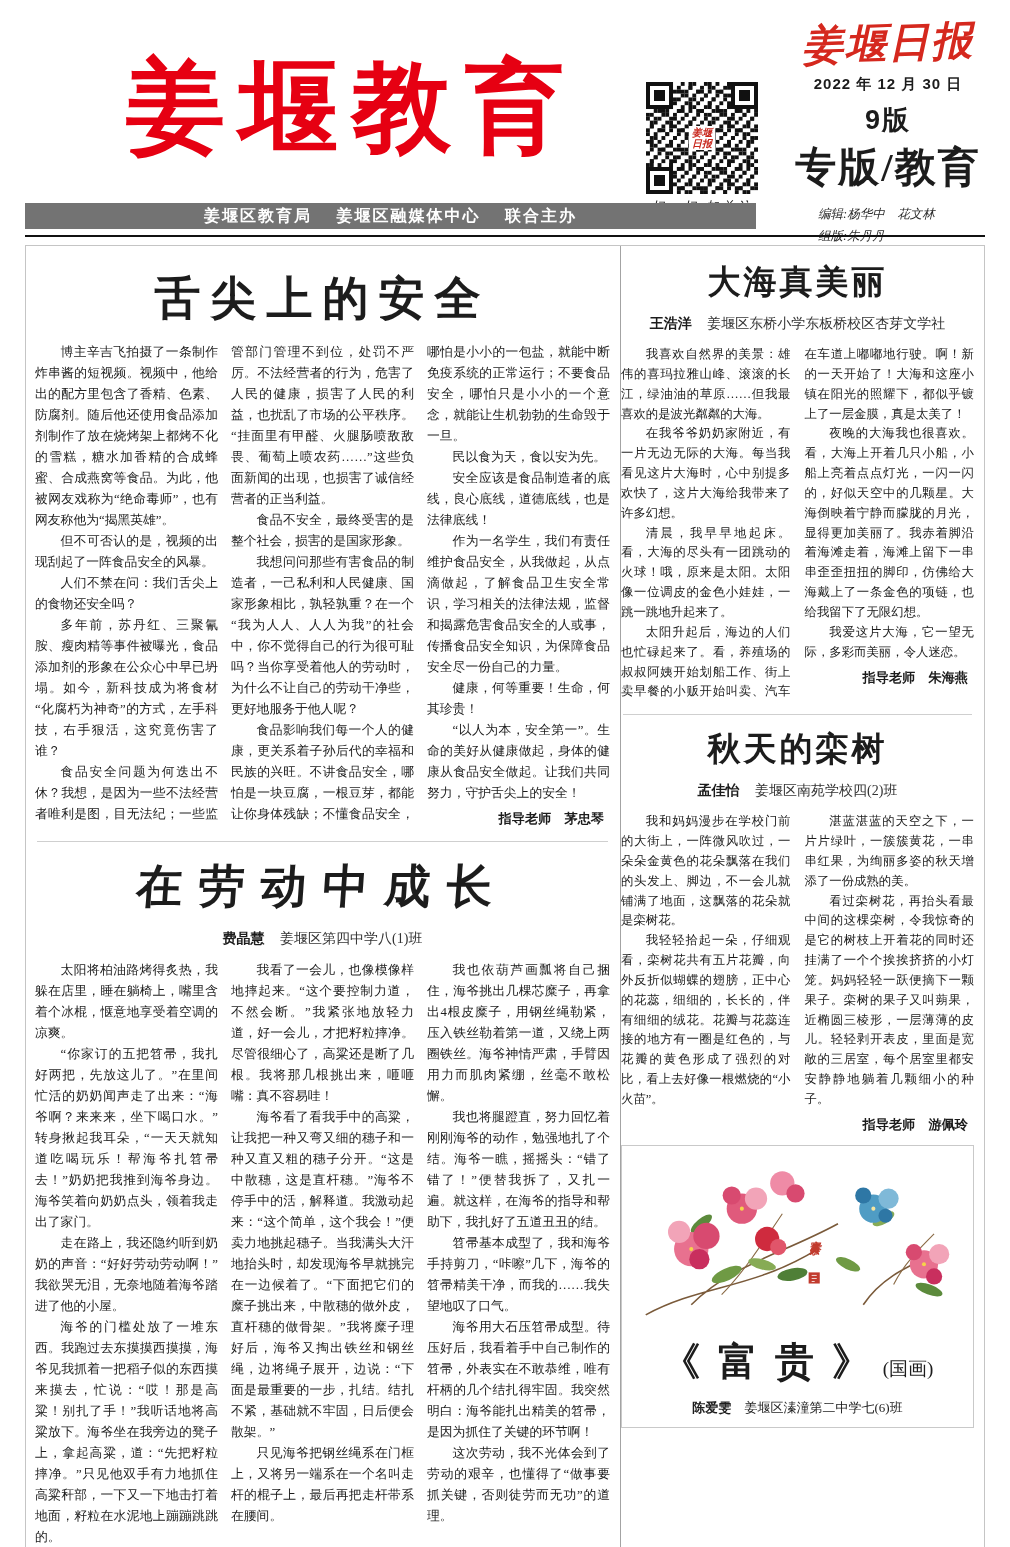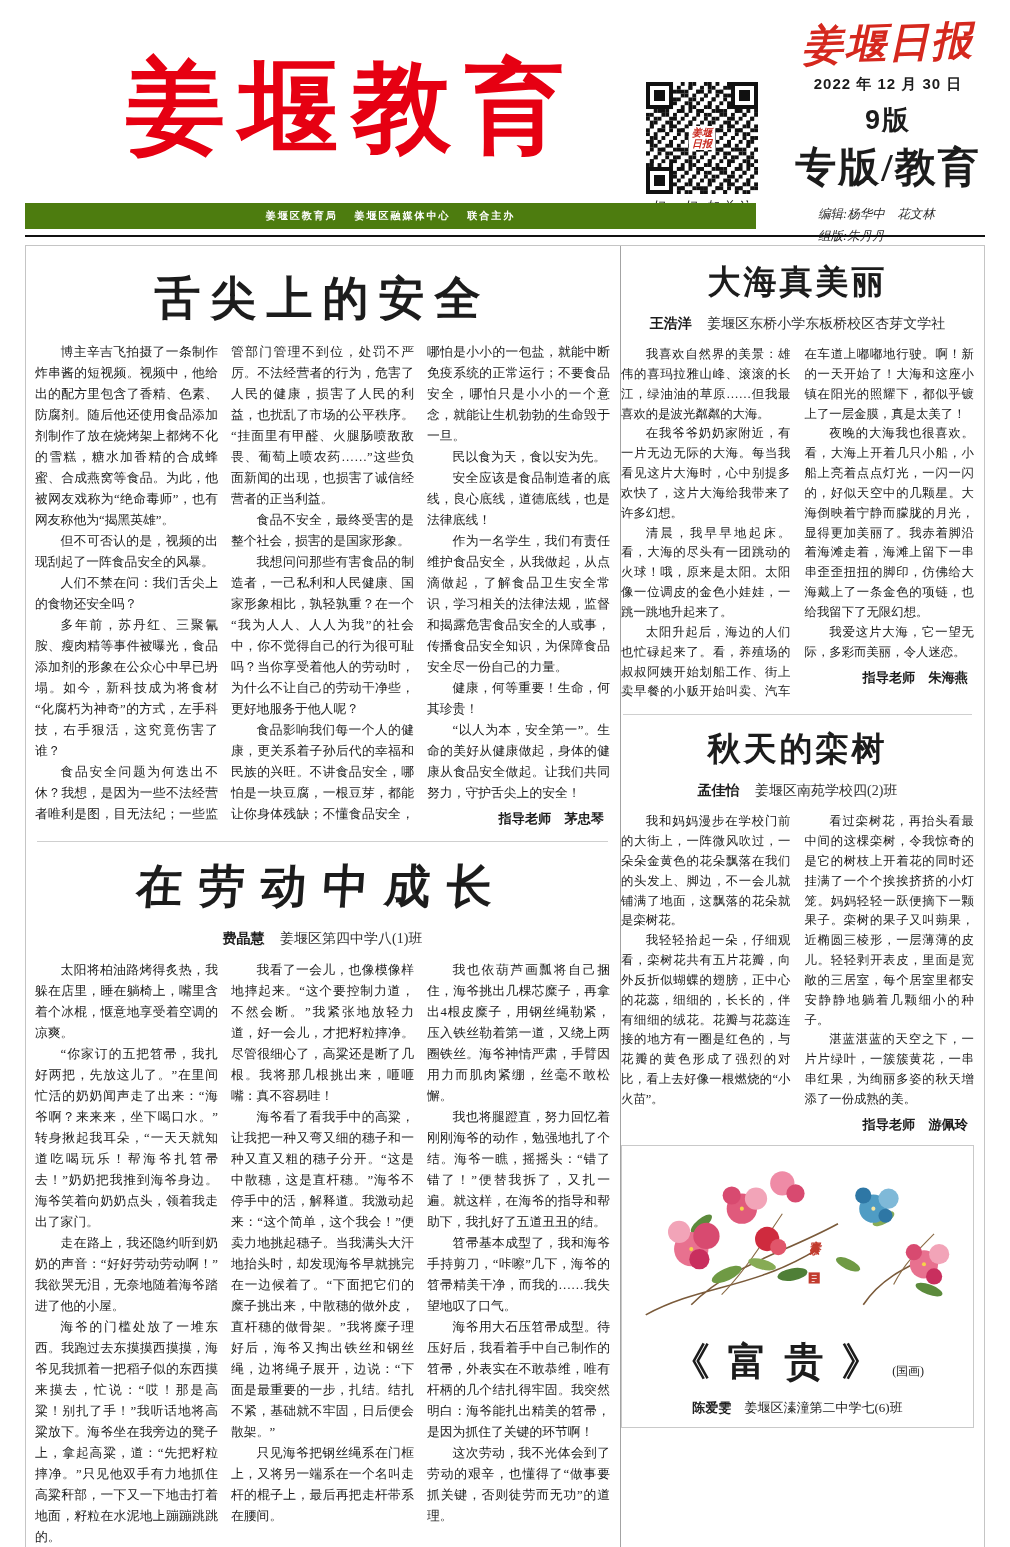--- a/index.html
+++ b/index.html
@@ -26,22 +26,22 @@
   .date-line { margin-top:4px; font-family:Liberation Sans, sans-serif;
     font-weight:bold; font-size:15px; letter-spacing:1px; }
   .page-no { margin-top:8px; font-family:"Liberation Sans",sans-serif;
     font-weight:bold; font-size:27px; letter-spacing:2px; }
   .section-name { margin-top:2px; font-weight:900; font-size:41px; letter-spacing:2px;
     white-space:nowrap; }
   .editors { margin-top:9px; text-align:left; padding-left:30px; font-style:italic;
     font-size:12.5px; line-height:1.75; color:#2a2a2a; }
 
   .organizer-bar { position:absolute; left:25px; top:203px; width:731px; height:26px;
-    background:#4d7c0f; color:#ffffff; text-align:center;
-    font-family:"Liberation Sans",sans-serif; font-weight:bold; font-size:10px;
+    background:#737373; color:#ffffff; text-align:center;
+    font-family:"Liberation Sans",sans-serif; font-weight:bold; font-size:16px;
     line-height:26px; letter-spacing:2px; }
   .head-rule { position:absolute; left:25px; right:25px; top:235px; height:2px; background:#111; }
 
   
   .main { margin:5px 25px 0 25px; height:1440px; border:1px solid #c5c5c5;
     display:flex; overflow:hidden;justify-content:flex-end; }
   .left-region { width:594px; padding:6px 10px 0 9px; }
   .right-region { flex:1; border-left:1px solid #a3a3a3; padding:4px 10px 0 0; }
 
   .art-title-1 { text-align:center; font-weight:900; font-size:46px; letter-spacing:10px;
@@ -62,21 +62,21 @@
   .teacher { font-weight:bold; text-align:right; padding-right:6px; margin-top:4px;
     font-size:13.2px; }
 
   .sep { border:none; border-top:1px solid #cfcfcf; margin:12px 2px; }
 
   
   .artwork { margin-top:10px; border:1px solid #c9c9c9; padding:7px 7px 10px 7px; }
   .painting { width:100%; height:172px; display:block; }
   .art-caption { text-align:center; margin-top:10px; white-space:nowrap; }
   .art-caption .t { font-weight:700; font-size:39px; letter-spacing:4px; }
-  .art-caption .m { font-size:12px; margin-left:4px; }
+  .art-caption .m { font-size:19px; margin-left:4px; }
   .art-author { text-align:center; font-size:13px; margin-top:10px; white-space:nowrap; }
   .art-author .author { font-family:"Liberation Sans",sans-serif; font-weight:bold; margin-right:10px; }
 </style>
 </head>
 <body>
 
 <div class="header">
   <div class="page-title">姜堰教育</div>
 
   <div class="qr-block">
@@ -173,21 +173,21 @@
 
     <hr class="sep">
 
     <div>
       <div class="art-title-sans">秋天的栾树</div>
       <div class="byline">
         <span class="author">孟佳怡</span>
         <span class="affil">姜堰区南苑学校四(2)班</span>
       </div>
       <div class="body2">
-        <span><p>我和妈妈漫步在学校门前的大街上，一阵微风吹过，一朵朵金黄色的花朵飘落在我们的头发上、脚边，不一会儿就铺满了地面，这飘落的花朵就是栾树花。</p><p>我轻轻拾起一朵，仔细观看，栾树花共有五片花瓣，向外反折似蝴蝶的翅膀，正中心的花蕊，细细的，长长的，伴有细细的绒花。花瓣与花蕊连接的地方有一圈是红色的，与花瓣的黄色形成了强烈的对比，看上去好像一根燃烧的“小火苗”。</p><p>看过栾树花，再抬头看最中间的这棵栾树，令我惊奇的是它的树枝上开着花的同时还挂满了一个个挨挨挤挤的小灯笼。妈妈轻轻一跃便摘下一颗果子。栾树的果子又叫蒴果，近椭圆三棱形，一层薄薄的皮儿。轻轻剥开表皮，里面是宽敞的三居室，每个居室里都安安静静地躺着几颗细小的种子。</p><p>湛蓝湛蓝的天空之下，一片片绿叶，一簇簇黄花，一串串红果，为绚丽多姿的秋天增添了一份成熟的美。</p></span>
+        <span><p>我和妈妈漫步在学校门前的大街上，一阵微风吹过，一朵朵金黄色的花朵飘落在我们的头发上、脚边，不一会儿就铺满了地面，这飘落的花朵就是栾树花。</p><p>我轻轻拾起一朵，仔细观看，栾树花共有五片花瓣，向外反折似蝴蝶的翅膀，正中心的花蕊，细细的，长长的，伴有细细的绒花。花瓣与花蕊连接的地方有一圈是红色的，与花瓣的黄色形成了强烈的对比，看上去好像一根燃烧的“小火苗”。</p><p>湛蓝湛蓝的天空之下，一片片绿叶，一簇簇黄花，一串串红果，为绚丽多姿的秋天增添了一份成熟的美。</p><p>看过栾树花，再抬头看最中间的这棵栾树，令我惊奇的是它的树枝上开着花的同时还挂满了一个个挨挨挤挤的小灯笼。妈妈轻轻一跃便摘下一颗果子。栾树的果子又叫蒴果，近椭圆三棱形，一层薄薄的皮儿。轻轻剥开表皮，里面是宽敞的三居室，每个居室里都安安静静地躺着几颗细小的种子。</p></span>
         <div class="teacher">指导老师　游佩玲</div>
       </div>
     </div>
 
     <div class="artwork">
       <svg class="painting" viewBox="0 0 330 170">
         <rect x="0" y="0" width="330" height="170" fill="#ffffff"></rect>
 
         <path d="M15 160 C70 130 120 135 185 95 M60 150 C100 110 150 100 205 70 M230 150 C250 120 280 110 310 95" stroke="#7a5a3a" stroke-width="1.6" fill="none"></path>
         <path d="M90 140 C110 120 130 90 150 60 M260 130 C270 110 285 95 300 80" stroke="#8a6a45" stroke-width="1.1" fill="none"></path>

